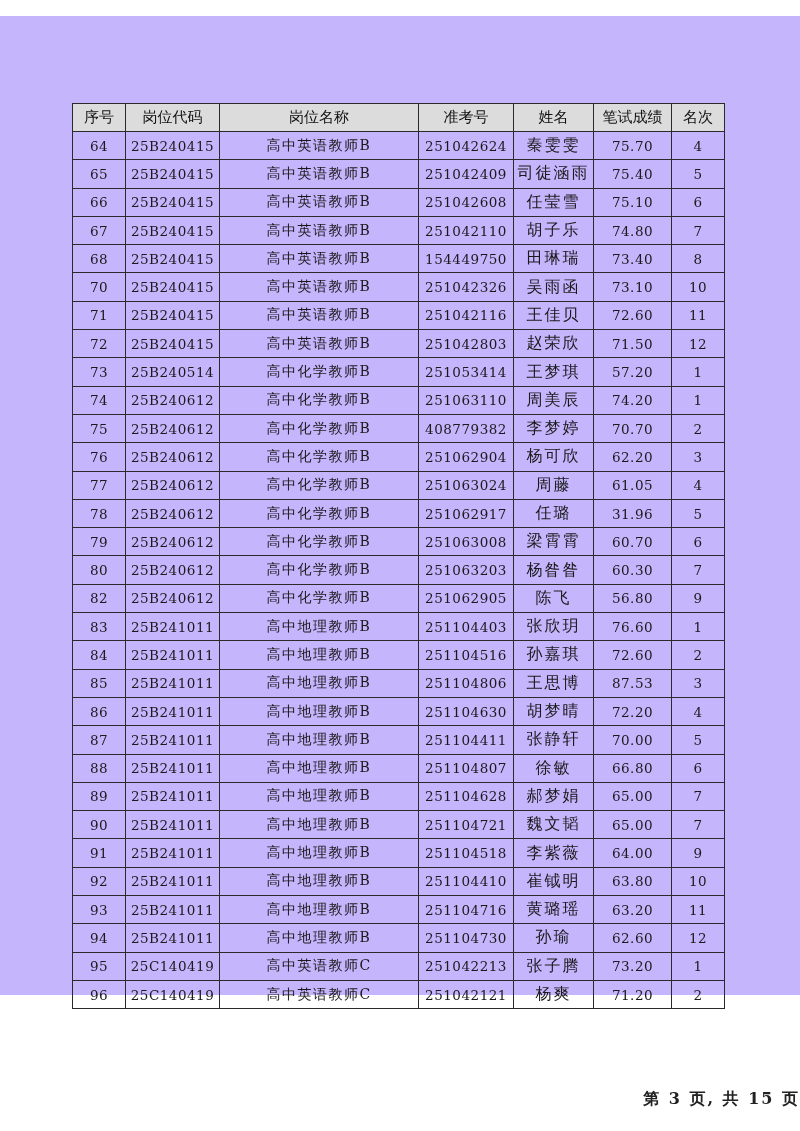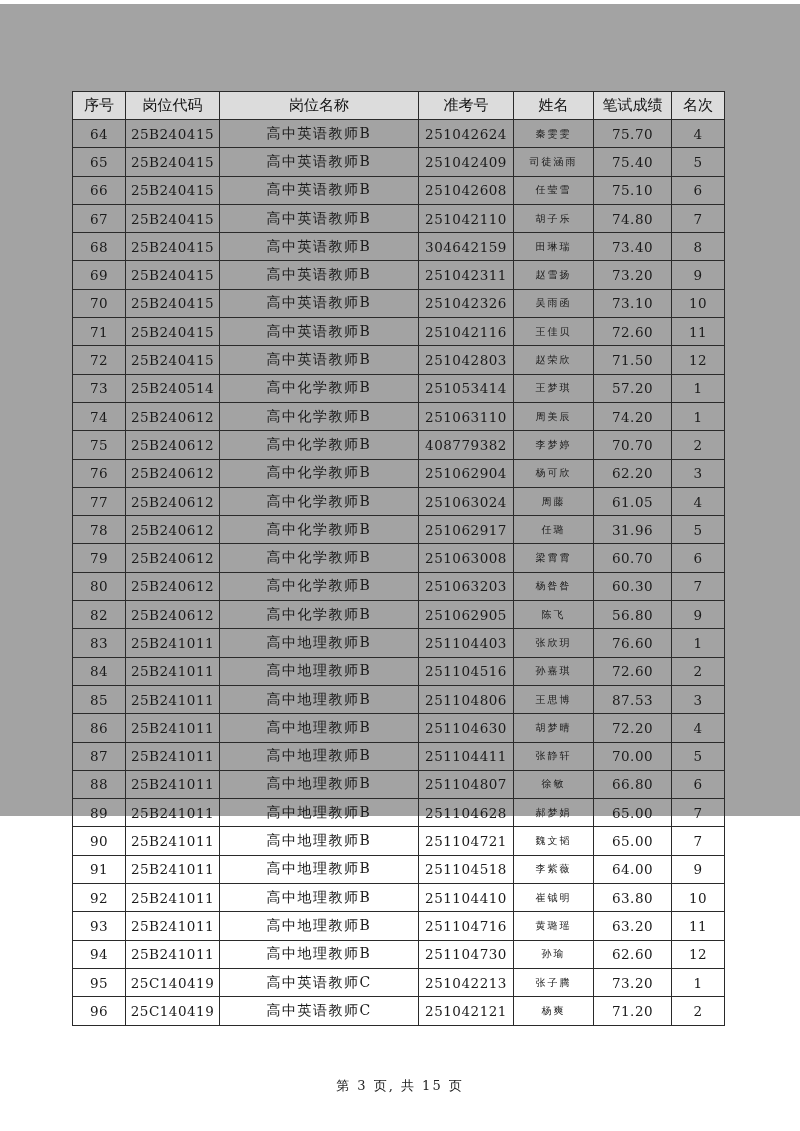--- a/index.html
+++ b/index.html
@@ -1,45 +1,45 @@
 <!DOCTYPE html>
 <html><head>
 <meta charset="utf-8">
 <style>
   html, body { margin: 0; padding: 0; background: #ffffff; }
   body { width: 800px; height: 1131px; position: relative; overflow: hidden;
          font-family: "DejaVu Serif", "Liberation Serif", serif; color: #1a1a1a; }
-  .page { position: absolute; left: 0; top: 4px; width: 800px; height: 812px; background: #a3a3a3; }
+  .page { position: absolute; left: 0; top: 16px; width: 800px; height: 979px; background: #c4b5fd; }
   table.results {
     position: absolute; left: 72px; top: 87px;
     border-collapse: collapse; table-layout: fixed;
     width: 652px;
   }
   table.results th, table.results td {
     border: 1px solid #2a2a2a; text-align: center; vertical-align: middle;
     padding: 0; overflow: hidden; white-space: nowrap;
   }
   table.results thead th {
     height: 27px; background: #dcdcdc; font-weight: normal;
     font-family: "DejaVu Sans", "Liberation Sans", sans-serif; font-size: 15px; color: #111;
   }
   table.results tbody td { height: 27.3px; font-size: 13.5px; letter-spacing: 0.5px; }
-  table.results tbody td.name { letter-spacing: 2px; font-size: 10px; }
+  table.results tbody td.name { letter-spacing: 2px; font-size: 16px; }
   table.results tbody td.post { letter-spacing: 1.5px; font-size: 14px; }
   table.results { border: 1.5px solid #1a1a1a; }
   .col-seq { width: 53px; }
   .col-code { width: 94px; }
   .col-post { width: 199px; }
   .col-exam { width: 95px; }
   .col-name { width: 80px; }
   .col-score { width: 78px; }
   .col-rank { width: 53px; }
   .footer {
-    position: absolute; left: 0; width: 800px; top: 1073px; text-align: center;
-    font-size: 13px; letter-spacing: 2px; color: #222;
+    position: absolute; left: 0; width: 800px; top: 1073px; text-align: right;
+    font-size: 16px; letter-spacing: 2px; color: #222; font-weight: bold;
   }
 </style>
 </head>
 <body>
 
 <div class="page">
   <table class="results">
     <colgroup>
       <col class="col-seq">
         <col class="col-code">
@@ -94,33 +94,24 @@
           <td class="post">高中英语教师B</td>
           <td>251042110</td>
           <td class="name">胡子乐</td>
           <td>74.80</td>
           <td>7</td>
         </tr>
         <tr>
           <td>68</td>
           <td>25B240415</td>
           <td class="post">高中英语教师B</td>
-          <td>304642159</td>
+          <td>154449750</td>
           <td class="name">田琳瑞</td>
           <td>73.40</td>
           <td>8</td>
-        </tr>
-        <tr>
-          <td>69</td>
-          <td>25B240415</td>
-          <td class="post">高中英语教师B</td>
-          <td>251042311</td>
-          <td class="name">赵雪扬</td>
-          <td>73.20</td>
-          <td>9</td>
         </tr>
         <tr>
           <td>70</td>
           <td>25B240415</td>
           <td class="post">高中英语教师B</td>
           <td>251042326</td>
           <td class="name">吴雨函</td>
           <td>73.10</td>
           <td>10</td>
         </tr>

